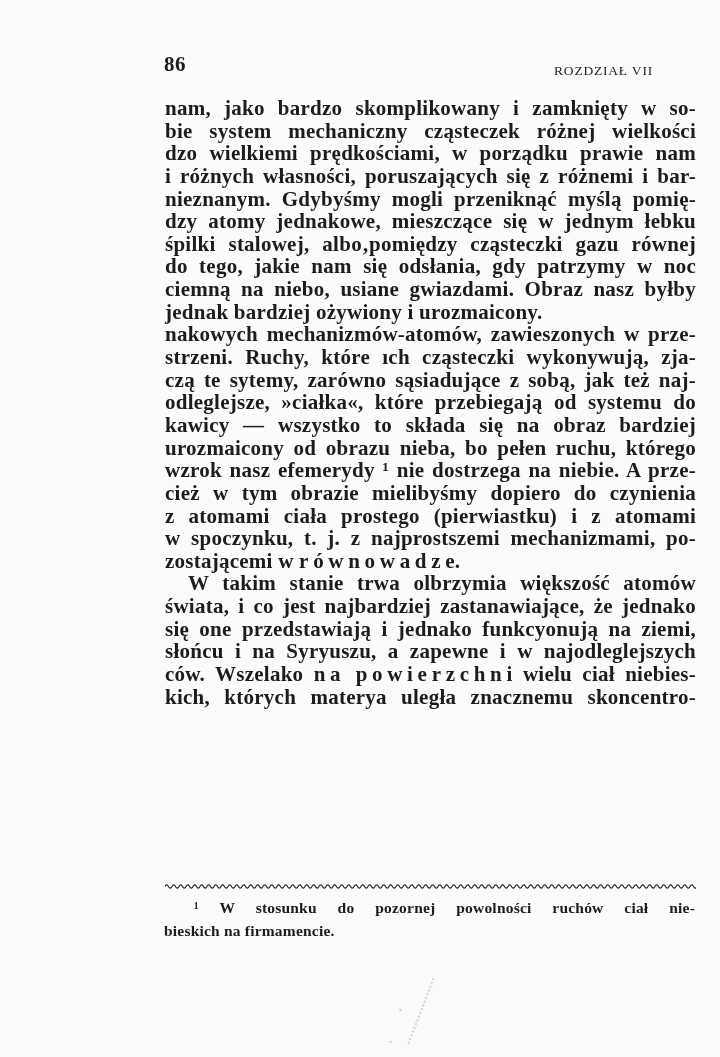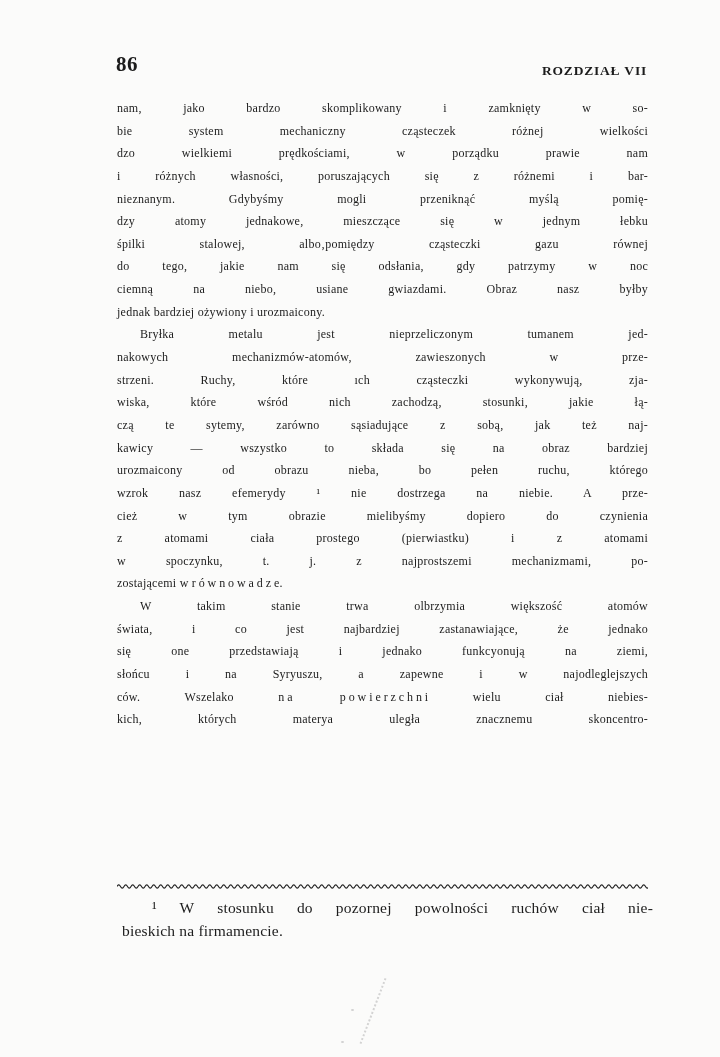--- a/index.html
+++ b/index.html
@@ -9,49 +9,49 @@
   }
   html, body { margin: 0; padding: 0; }
   body {
     width: 720px; height: 1057px;
     background: var(--paper);
     position: relative;
     overflow: hidden;
     font-family: "Liberation Serif", "DejaVu Serif", serif;
     color: var(--ink);
   }
-  .page { position: absolute; inset: 0; }
+  .page { position: absolute; inset: 0; margin-left: 48px; }
   .page-number {
     position: absolute; left: 116px; top: 52px;
     font-size: 21px; font-weight: 700; letter-spacing: 0.5px;
   }
   .chapter-heading {
-    position: absolute; right: 73px; top: 63px;
-    font-size: 13.5px; font-weight: 700; letter-spacing: 0.8px;
+    position: absolute; right: 67px; top: 63px;
+    font-size: 13.5px; font-weight: 400; letter-spacing: 0.8px;
   }
   .body-text {
     position: absolute; left: 117px; top: 97px; width: 531px;
-    font-size: 12px; font-weight: 400;
+    font-size: 21px; font-weight: 700;
     line-height: 22.65px; letter-spacing: 0.25px;
   }
   .line {
     text-align: justify;
     text-align-last: justify;
     white-space: normal;
     height: 22.65px; overflow: visible;
   }
   .line.flush { text-align-last: left; }
   .line.indent { text-indent: 23px; }
   .separator-svg {
     position: absolute; left: 117px; top: 883px;
     display: block;
   }
   .footnote {
-    position: absolute; left: 122px; top: 897px; width: 531px;
-    font-size: 15.5px; font-weight: 400;
+    position: absolute; left: 116px; top: 897px; width: 531px;
+    font-size: 15.5px; font-weight: 700;
     line-height: 21.5px; letter-spacing: 0.2px;
   }
   .footnote .line.indent { text-indent: 30px; }
   .crease {
     position: absolute; left: 372px; top: 976px;
     height: 70px; width: 0;
     border-left: 2px dotted var(--artifact);
     transform: rotate(21deg);
     opacity: 0.75;
   }
@@ -76,25 +76,24 @@
       <div class="line">nam, jako bardzo skomplikowany i zamknięty w so-</div>
       <div class="line">bie system mechaniczny cząsteczek różnej wielkości</div>
       <div class="line">dzo wielkiemi prędkościami, w porządku prawie nam</div>
       <div class="line">i różnych własności, poruszających się z różnemi i bar-</div>
       <div class="line">nieznanym. Gdybyśmy mogli przeniknąć myślą pomię-</div>
       <div class="line">dzy atomy jednakowe, mieszczące się w jednym łebku</div>
       <div class="line">śpilki stalowej, albo‚pomiędzy cząsteczki gazu równej</div>
       <div class="line">do tego, jakie nam się odsłania, gdy patrzymy w noc</div>
       <div class="line">ciemną na niebo, usiane gwiazdami. Obraz nasz byłby</div>
       <div class="line flush">jednak bardziej ożywiony i urozmaicony.</div>
-      <div class="line indent">Bryłka metalu jest nieprzeliczonym tumanem jed-</div>
       <div class="line">nakowych mechanizmów-atomów, zawieszonych w prze-</div>
       <div class="line">strzeni. Ruchy, które ıch cząsteczki wykonywują, zja-</div>
-      <div class="line">wiska, które wśród nich zachodzą, stosunki, jakie łą-</div>
       <div class="line">czą te sytemy, zarówno sąsiadujące z sobą, jak też naj-</div>
+      <div class="line">odleglejsze, »ciałka«, które przebiegają od systemu do</div>
       <div class="line">kawicy — wszystko to składa się na obraz bardziej</div>
       <div class="line">urozmaicony od obrazu nieba, bo pełen ruchu, którego</div>
       <div class="line">wzrok nasz efemerydy ¹ nie dostrzega na niebie. A prze-</div>
       <div class="line">cież w tym obrazie mielibyśmy dopiero do czynienia</div>
       <div class="line">z atomami ciała prostego (pierwiastku) i z atomami</div>
       <div class="line">w spoczynku, t. j. z najprostszemi mechanizmami, po-</div>
       <div class="line flush">zostającemi w r ó w n o w a d z e.</div>
       <div class="line indent">W takim stanie trwa olbrzymia większość atomów</div>
       <div class="line">świata, i co jest najbardziej zastanawiające, że jednako</div>
       <div class="line">się one przedstawiają i jednako funkcyonują na ziemi,</div>

